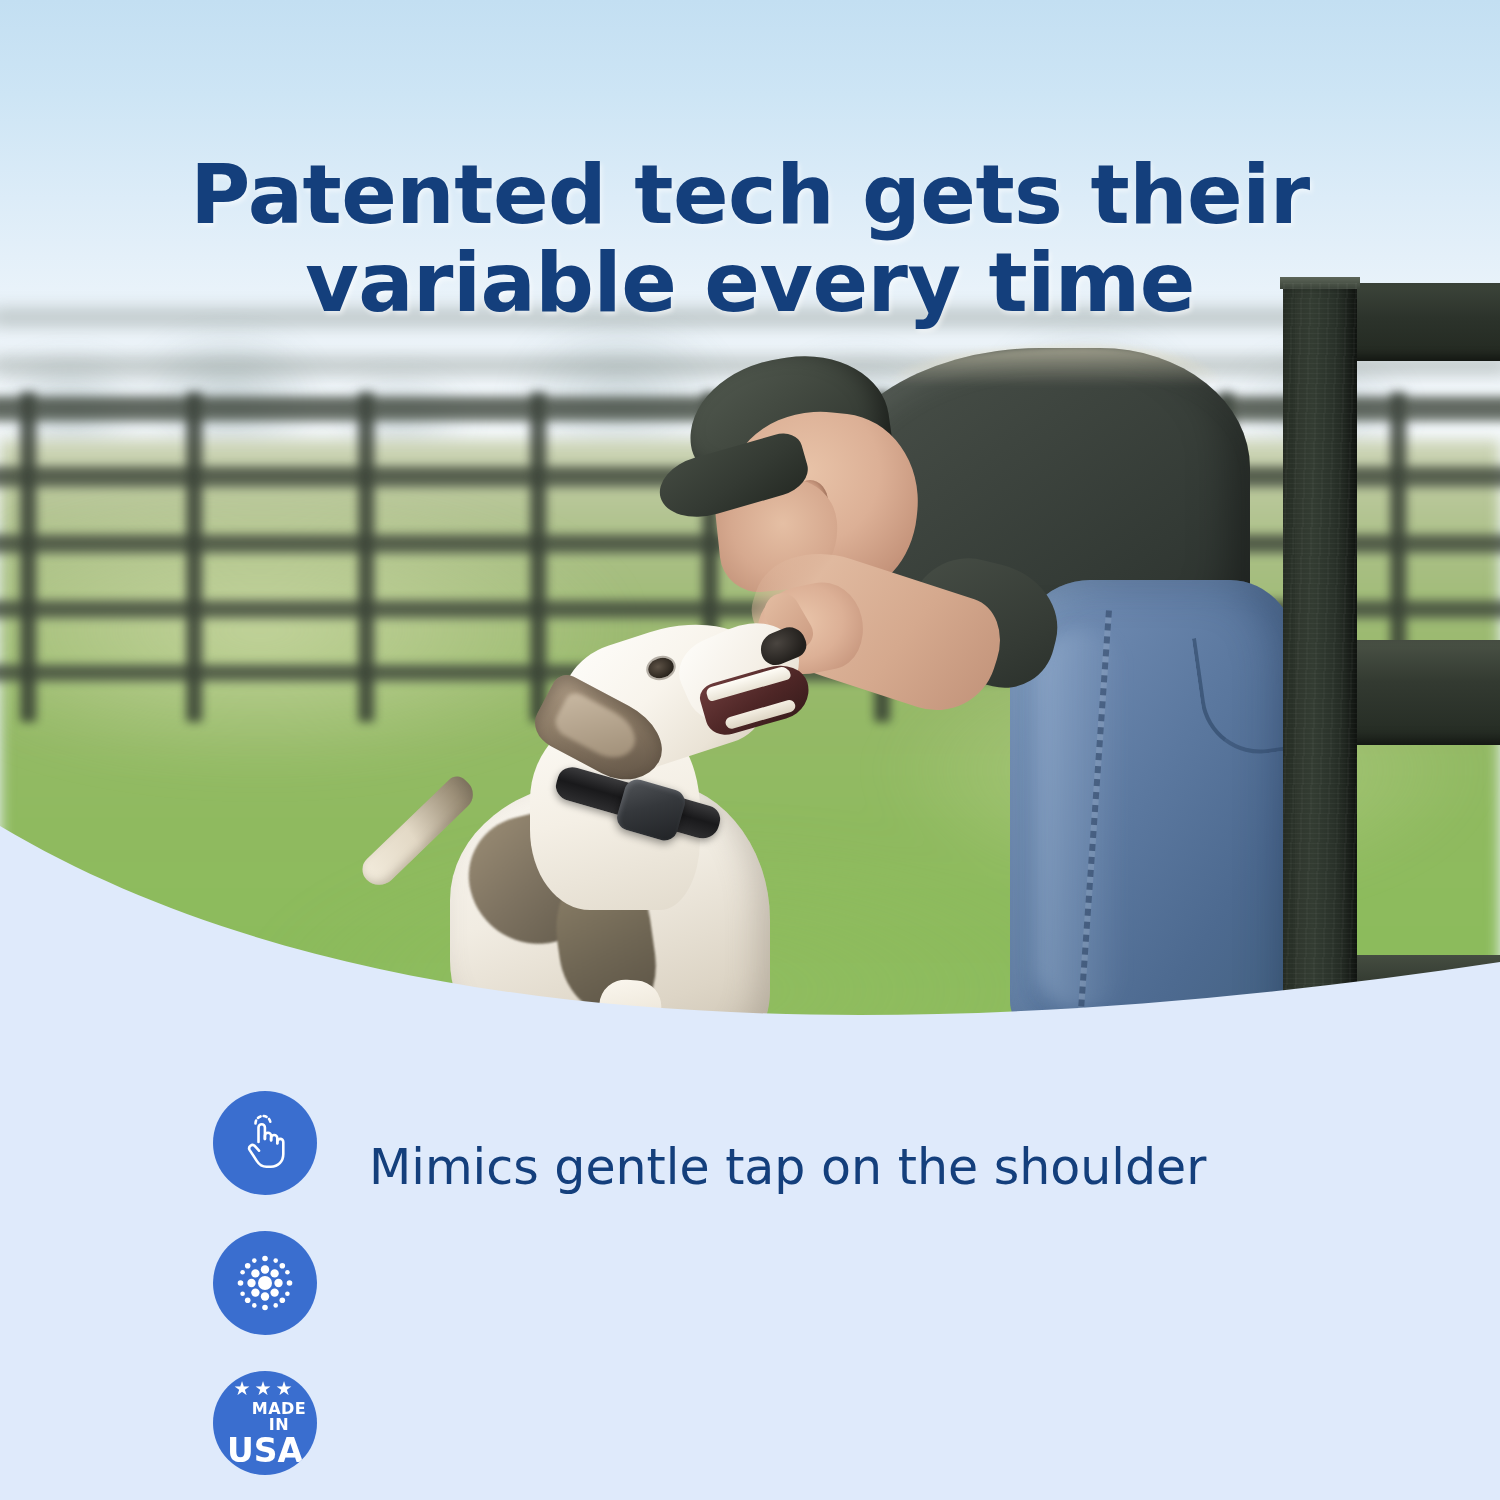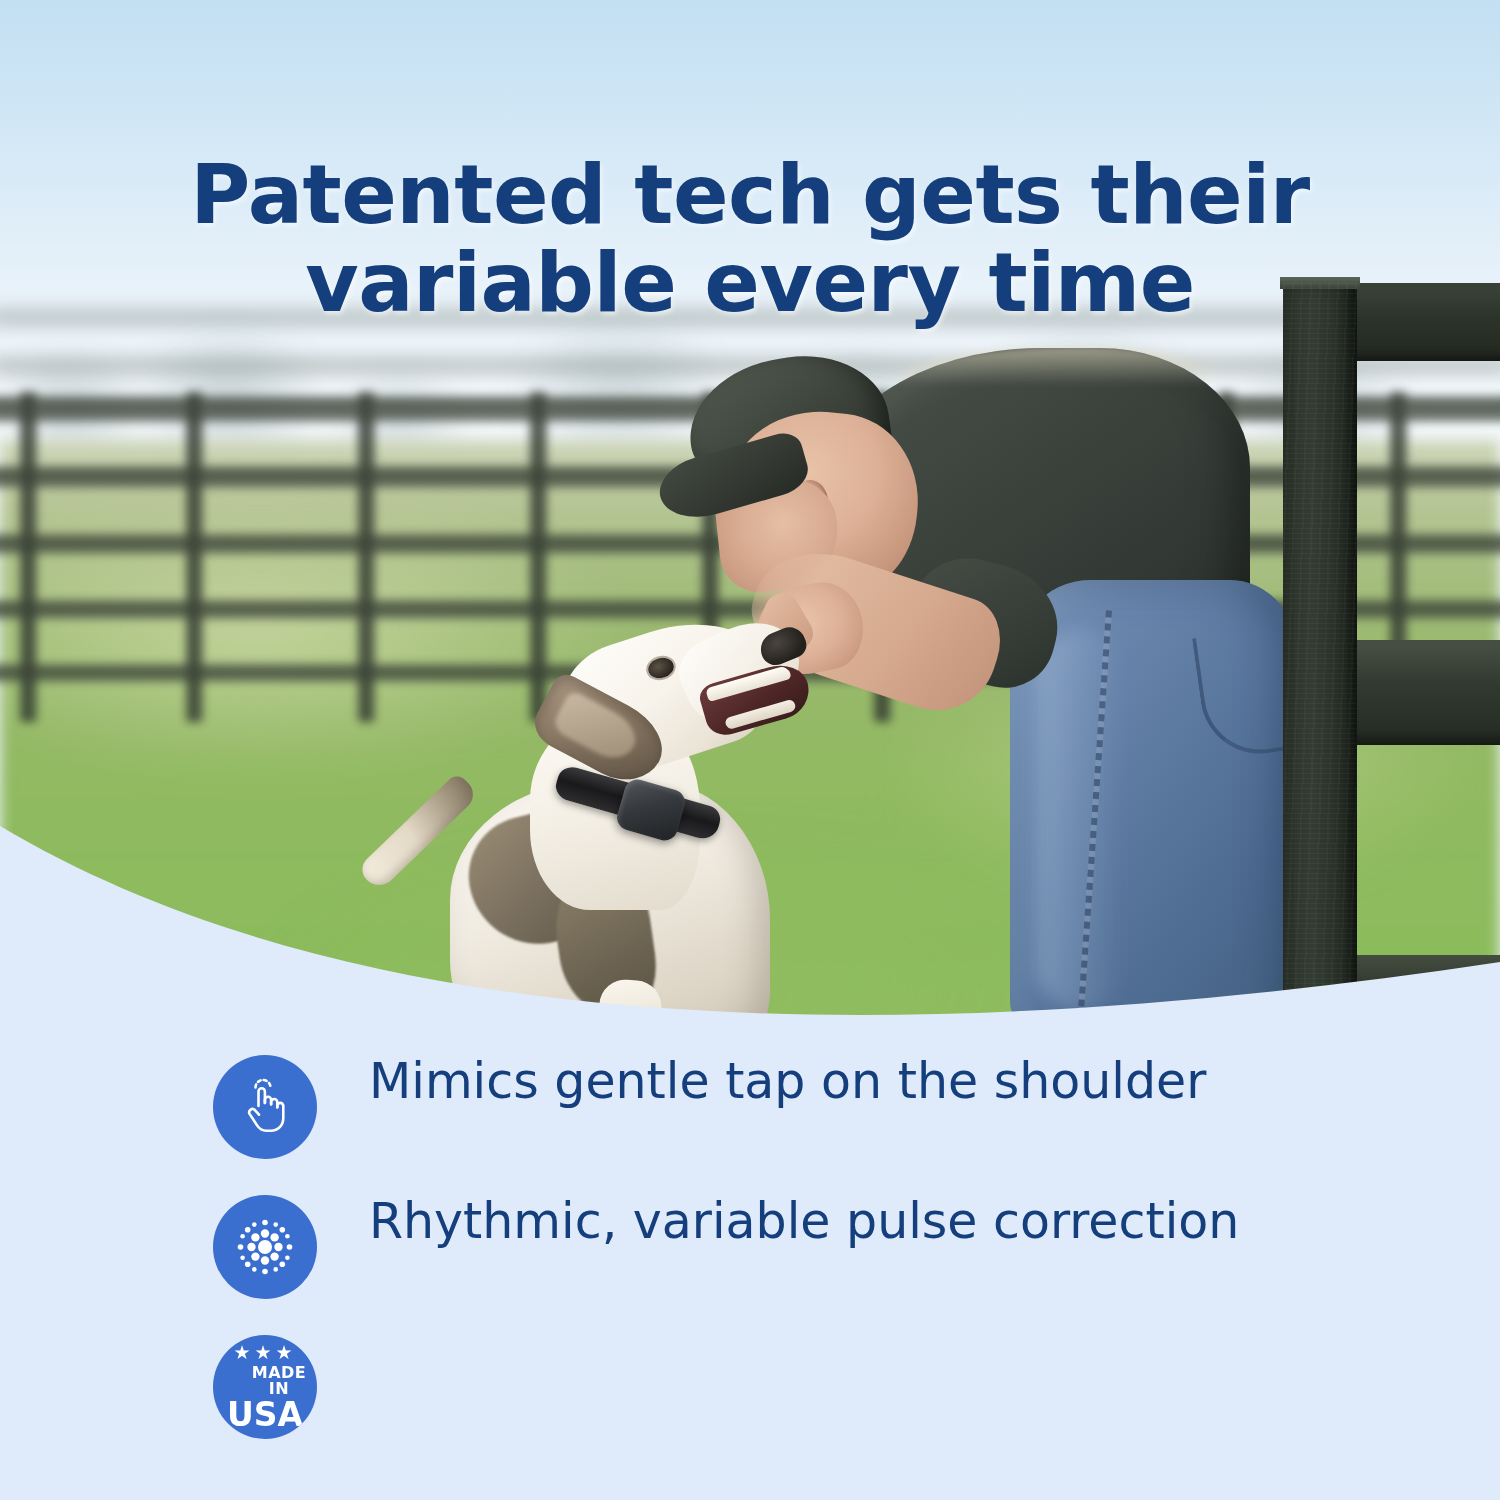--- a/index.html
+++ b/index.html
@@ -453,21 +453,21 @@
   .headline .hl-line { display: block; }
 
   
   .features {
     position: absolute;
     left: 213px; top: 1055px;
     width: 1200px;
   }
   .feature-row {
     display: flex;
-    align-items: flex-start;
+    align-items: flex-end;
     height: 140px;
   }
   .feature-icon {
     position: relative;
     flex: 0 0 auto;
     width: 104px; height: 104px;
     border-radius: 50%;
     background: #3a6ecf;
     display: flex;
     align-items: center;
@@ -634,21 +634,20 @@
             <circle cx="42.7" cy="9.6" r="2.3"></circle>
             <circle cx="9.6" cy="21.3" r="2.3"></circle>
             <circle cx="54.4" cy="21.3" r="2.3"></circle>
             <circle cx="9.6" cy="42.7" r="2.3"></circle>
             <circle cx="54.4" cy="42.7" r="2.3"></circle>
             <circle cx="21.3" cy="54.4" r="2.3"></circle>
             <circle cx="42.7" cy="54.4" r="2.3"></circle>
           </g>
         </svg>
       </div>
-      <div class="feature-label">Rhythmic, variable pulse correction</div>
     </div>
 
     <div class="feature-row">
       <div class="feature-icon">
         <div class="usa-badge">
           <span class="usa-stars">★★★</span>
           <span class="usa-made">MADE IN</span>
           <span class="usa-usa">USA</span>
         </div>
       </div>

